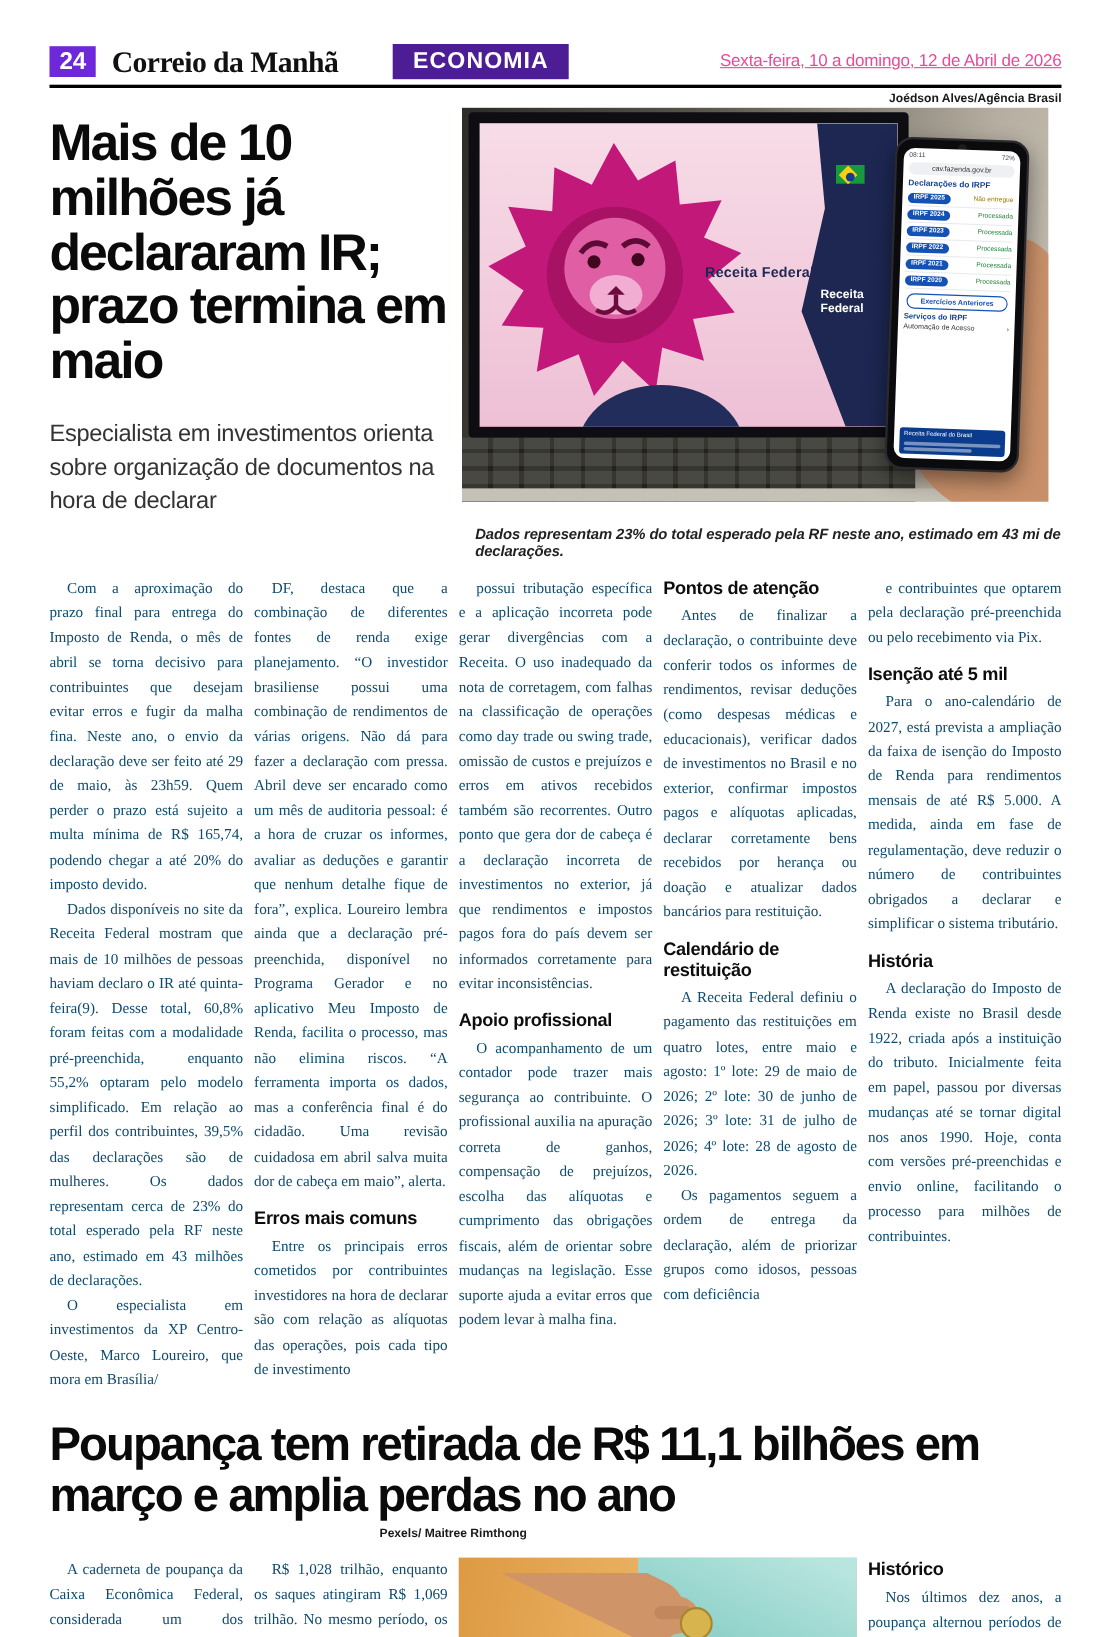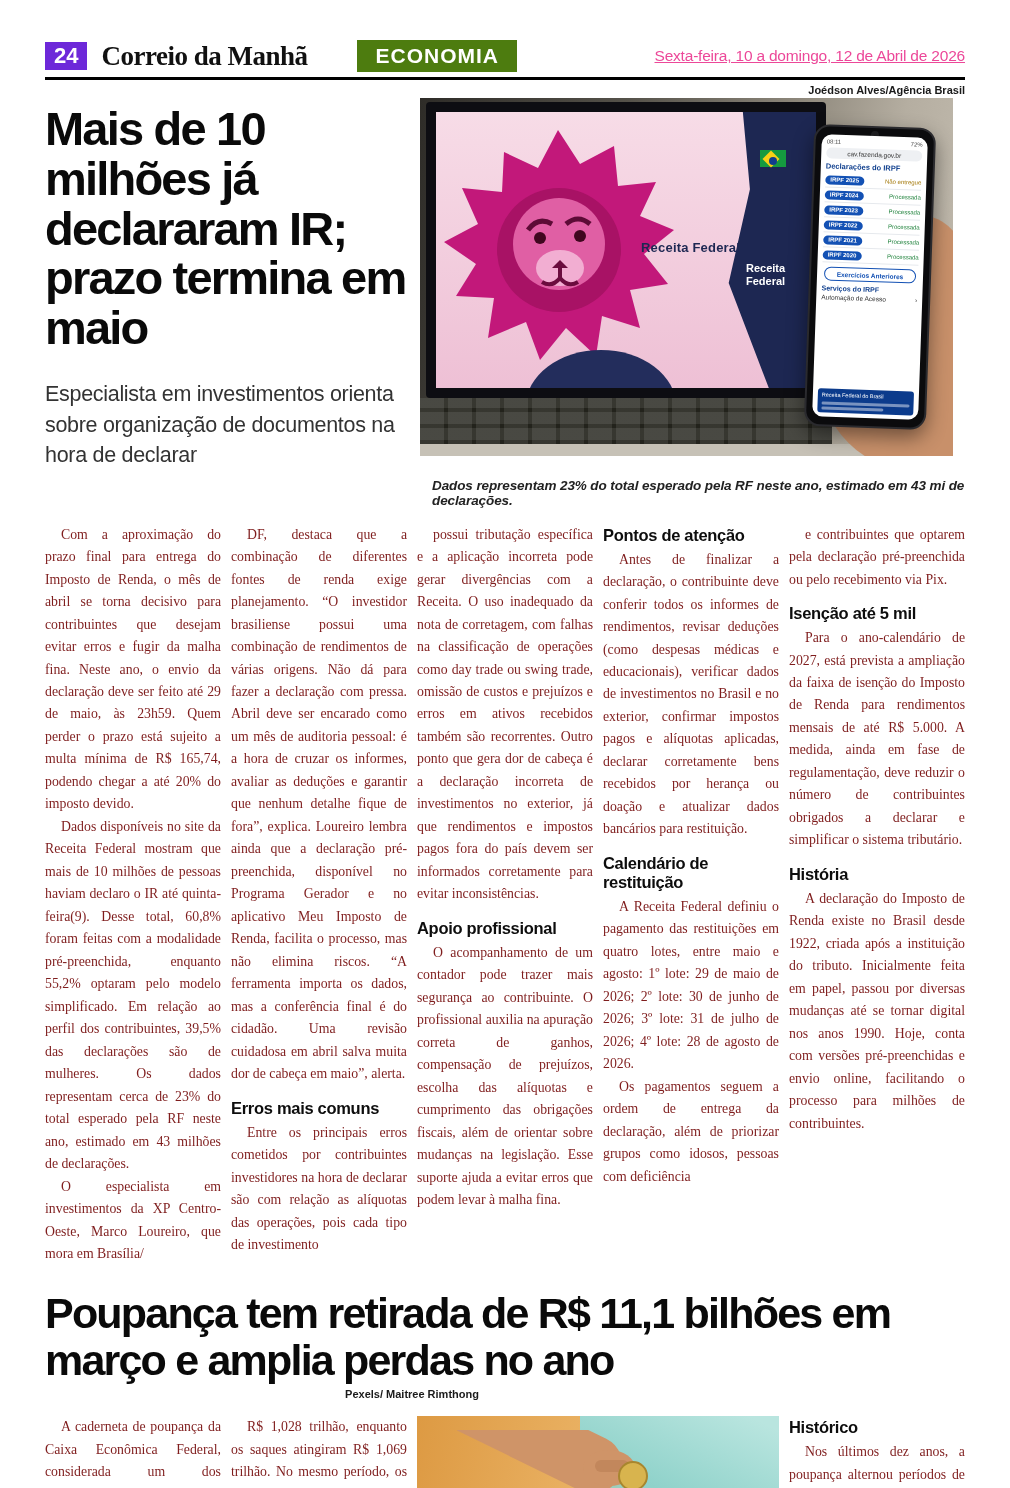--- a/index.html
+++ b/index.html
@@ -6,21 +6,21 @@
   html,body{margin:0;padding:0;background:#9a9a9a;}
   .page{width:1010px;min-height:1488px;background:#ffffff;margin:0 auto;
         padding:40px 45px 26px;box-sizing:border-box;color:#111;
         font-family:"Liberation Serif",serif;position:relative;}
 
   
   .hdr{display:flex;align-items:center;gap:14px;}
   .pagenum{background:#6d28d9;color:#fff;font:700 22px "Liberation Sans",sans-serif;
            padding:2px 9px;line-height:1.1;}
   .masthead{font:700 27px "Liberation Serif",serif;letter-spacing:-0.5px;white-space:nowrap;}
-  .sectionbox{background:#4d7c0f;color:#fff;font:700 21px "Liberation Sans",sans-serif;
+  .sectionbox{background:#4c1d95;color:#fff;font:700 21px "Liberation Sans",sans-serif;
               letter-spacing:1px;padding:4px 18px;margin-left:36px;}
   .eddate{margin-left:auto;font:400 15.5px "Liberation Sans",sans-serif;color:#ec4899;letter-spacing:-0.2px;text-decoration:underline;}
   .hdr-rule{border-top:3.5px solid #000;margin-top:5px;}
   .credit{font:700 11px "Liberation Sans",sans-serif;color:#1a1a1a;text-align:right;margin:4px 0 2px;}
 
   
   .a1top{display:flex;margin-top:2px;}
   .a1head{width:375px;flex:0 0 375px;}
   h1.headline1{font:700 47px "Liberation Sans",sans-serif;letter-spacing:-1.8px;
                line-height:1.06;margin:6px 0 26px;color:#0a0a0a;}
@@ -71,21 +71,21 @@
   .psvc-row{display:flex;justify-content:space-between;font-size:6.5px;color:#333;padding:2px 0;}
   .pbanner{margin-top:auto;background:#0b3b8c;border-radius:3px;color:#fff;font-size:5.5px;
            padding:3px 4px;line-height:1.4;}
   .bline{height:3px;background:rgba(255,255,255,.45);border-radius:2px;margin-top:2px;}
 
   .caption1{font:italic 600 13.5px "Liberation Sans",sans-serif;color:#222;margin:7px 0 0 387px;letter-spacing:-0.1px;}
 
   
   .cols{display:flex;gap:10px;margin-top:16px;}
   .col{width:176px;flex:0 0 176px;}
-  .bp{font-size:13.8px;line-height:1.63;text-align:justify;margin:0;text-indent:16px;color:#7f1d1d;}
+  .bp{font-size:13.8px;line-height:1.63;text-align:justify;margin:0;text-indent:16px;color:#0c4a6e;}
   .bh{font:700 16.5px "Liberation Sans",sans-serif;letter-spacing:-0.3px;line-height:1.15;margin:13px 0 4px;color:#0d0d0d;}
   .col > .bh:first-child{margin-top:2px;}
 
   
   h2.headline2{font:700 43px "Liberation Sans",sans-serif;letter-spacing:-1.8px;line-height:1.1;
                margin:24px 0 4px;color:#0a0a0a;}
   .credit2{font:700 11px "Liberation Sans",sans-serif;color:#1a1a1a;text-align:center;margin:0 186px 4px 0;}
   .mid{width:362px;flex:0 0 362px;}
   .photo2{position:relative;width:362px;height:243px;overflow:hidden;margin:0;
           background:linear-gradient(100deg,#dd9a43 0%,#eab264 45%,#f2c77f 100%);}

